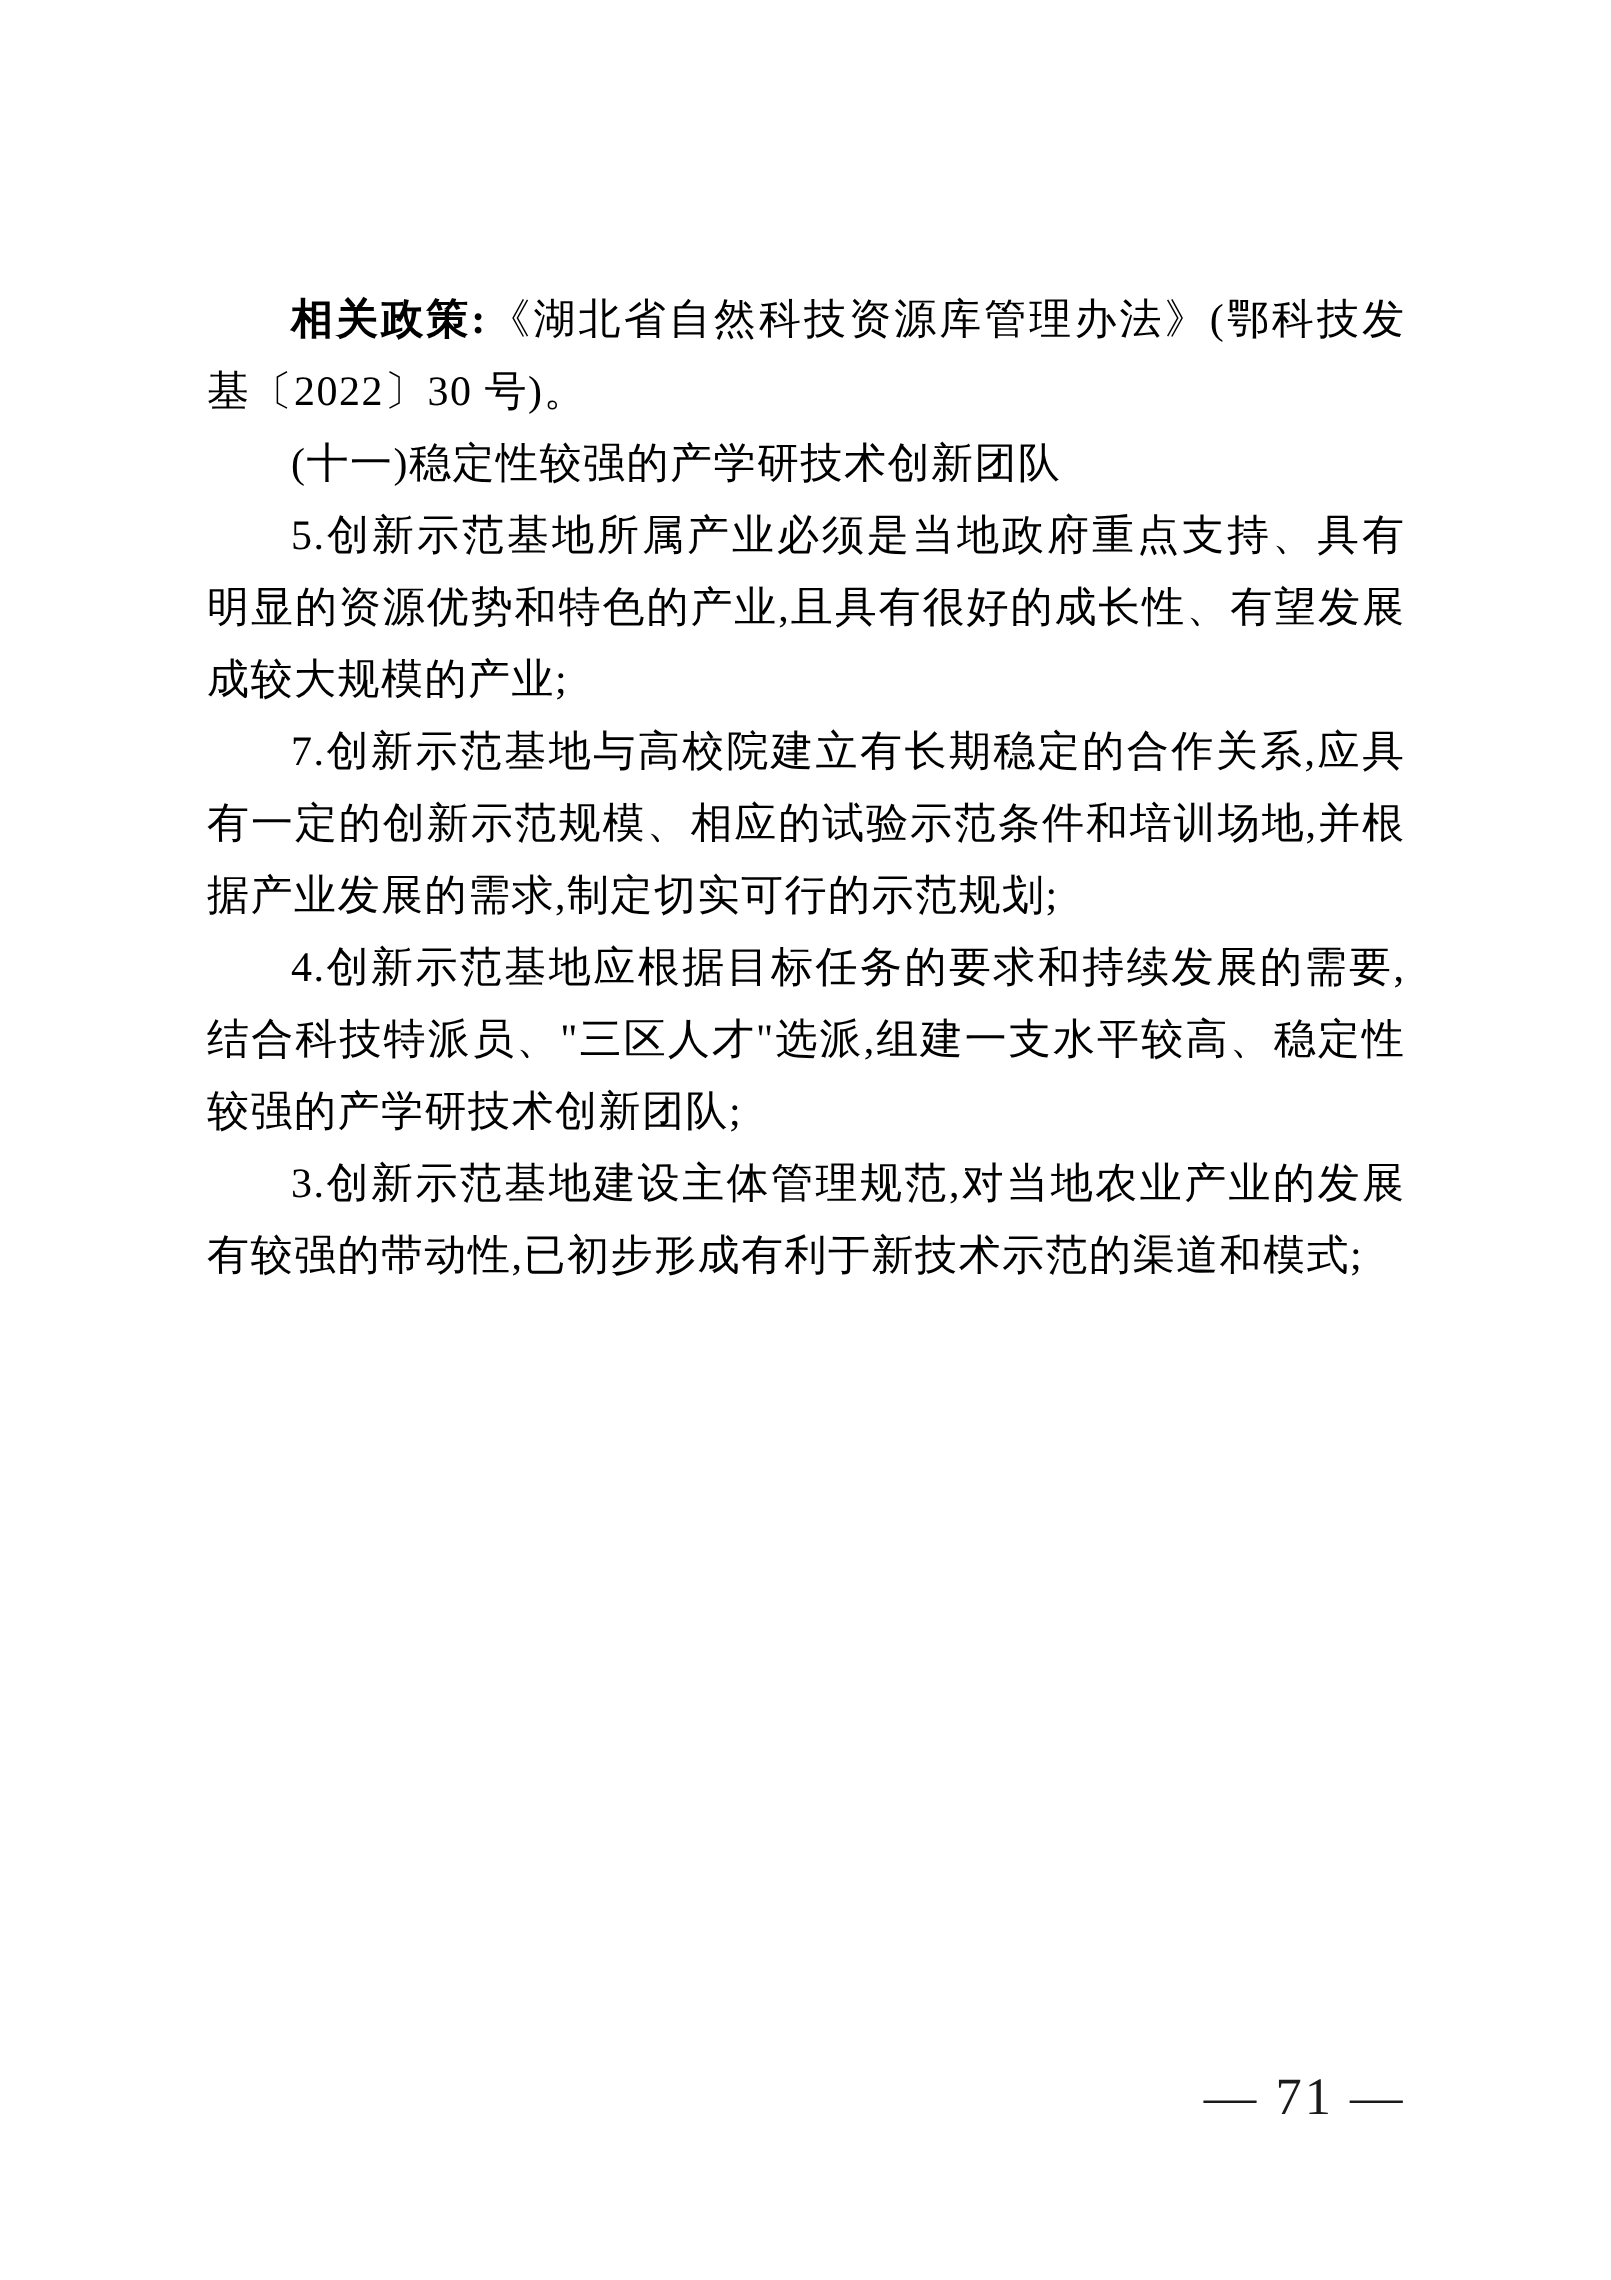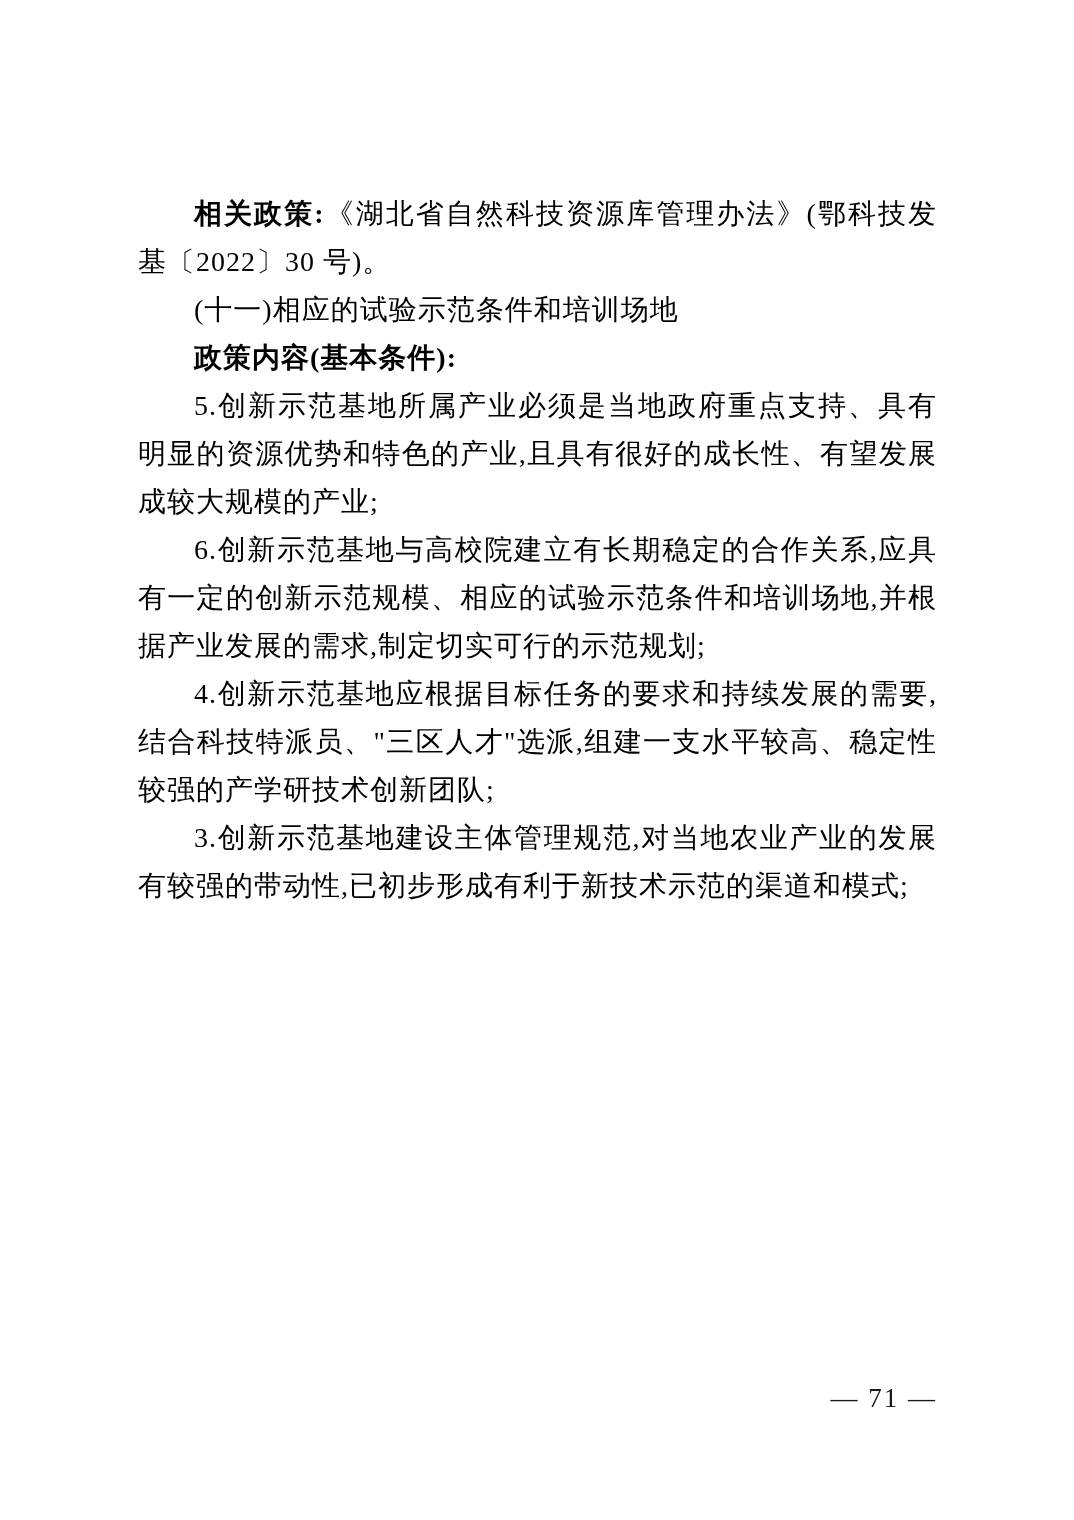--- a/index.html
+++ b/index.html
@@ -36,43 +36,42 @@
   .heading {
     font-weight: normal;
   }
   .heading-bold {
     font-weight: bold;
   }
   .footer {
     position: absolute;
     top: 1378px;
     right: 137px;
-    font-size: 27px;
+    font-size: 35px;
     line-height: 40px;
     color: #1a1a1a;
     letter-spacing: 2px;
   }
 </style>
 </head>
 <body>
 
 <div class="page">
 
   <div class="content">
 
     <p class="para"><span class="lead-bold">相关政策:</span><span>《湖北省自然科技资源库管理办法》(鄂科技发基〔2022〕30 号)。</span></p>
 
-    <p class="para heading">(十一)相应的试验示范条件和培训场地</p>
+    <p class="para heading">(十一)稳定性较强的产学研技术创新团队</p>
 
-    <p class="para heading-bold">政策内容(基本条件):</p>
 
     <p class="para">5.创新示范基地所属产业必须是当地政府重点支持、具有明显的资源优势和特色的产业,且具有很好的成长性、有望发展成较大规模的产业;</p>
 
 
-    <p class="para">6.创新示范基地与高校院建立有长期稳定的合作关系,应具有一定的创新示范规模、相应的试验示范条件和培训场地,并根据产业发展的需求,制定切实可行的示范规划;</p>
+    <p class="para">7.创新示范基地与高校院建立有长期稳定的合作关系,应具有一定的创新示范规模、相应的试验示范条件和培训场地,并根据产业发展的需求,制定切实可行的示范规划;</p>
 
     <p class="para">4.创新示范基地应根据目标任务的要求和持续发展的需要,结合科技特派员、"三区人才"选派,组建一支水平较高、稳定性较强的产学研技术创新团队;</p>
 
     <p class="para">3.创新示范基地建设主体管理规范,对当地农业产业的发展有较强的带动性,已初步形成有利于新技术示范的渠道和模式;</p>
 
 
   </div>
 
   <div class="footer">
     <span>— 71 —</span>

